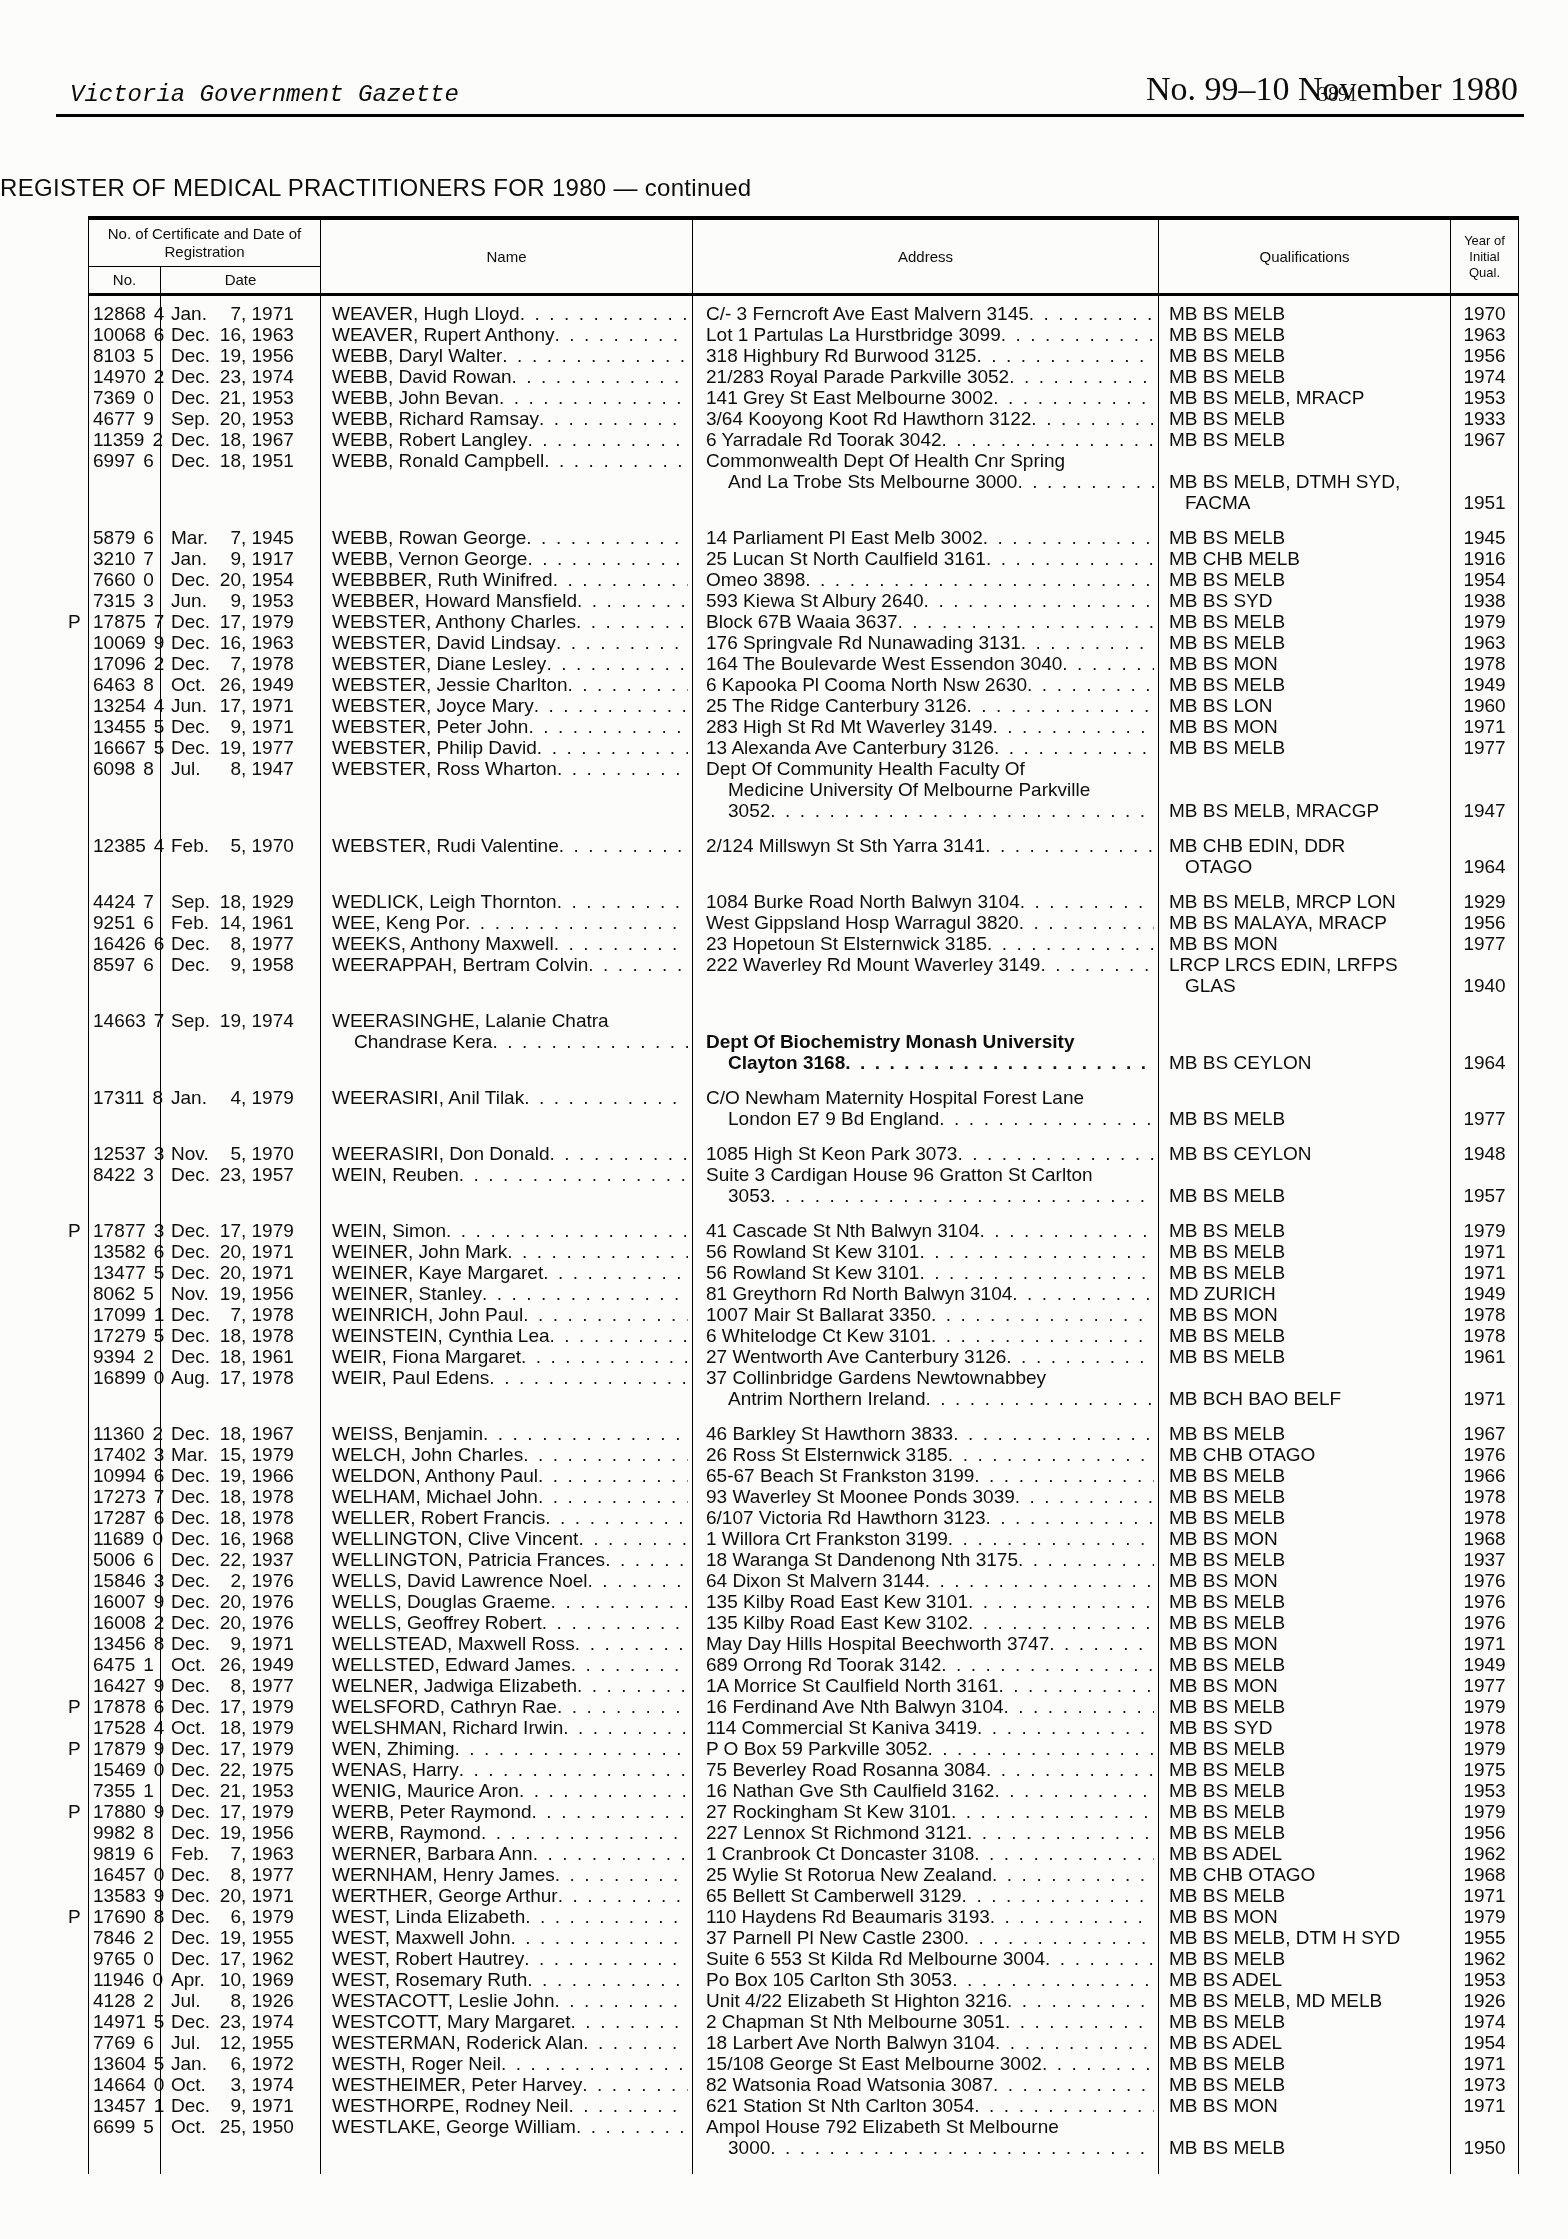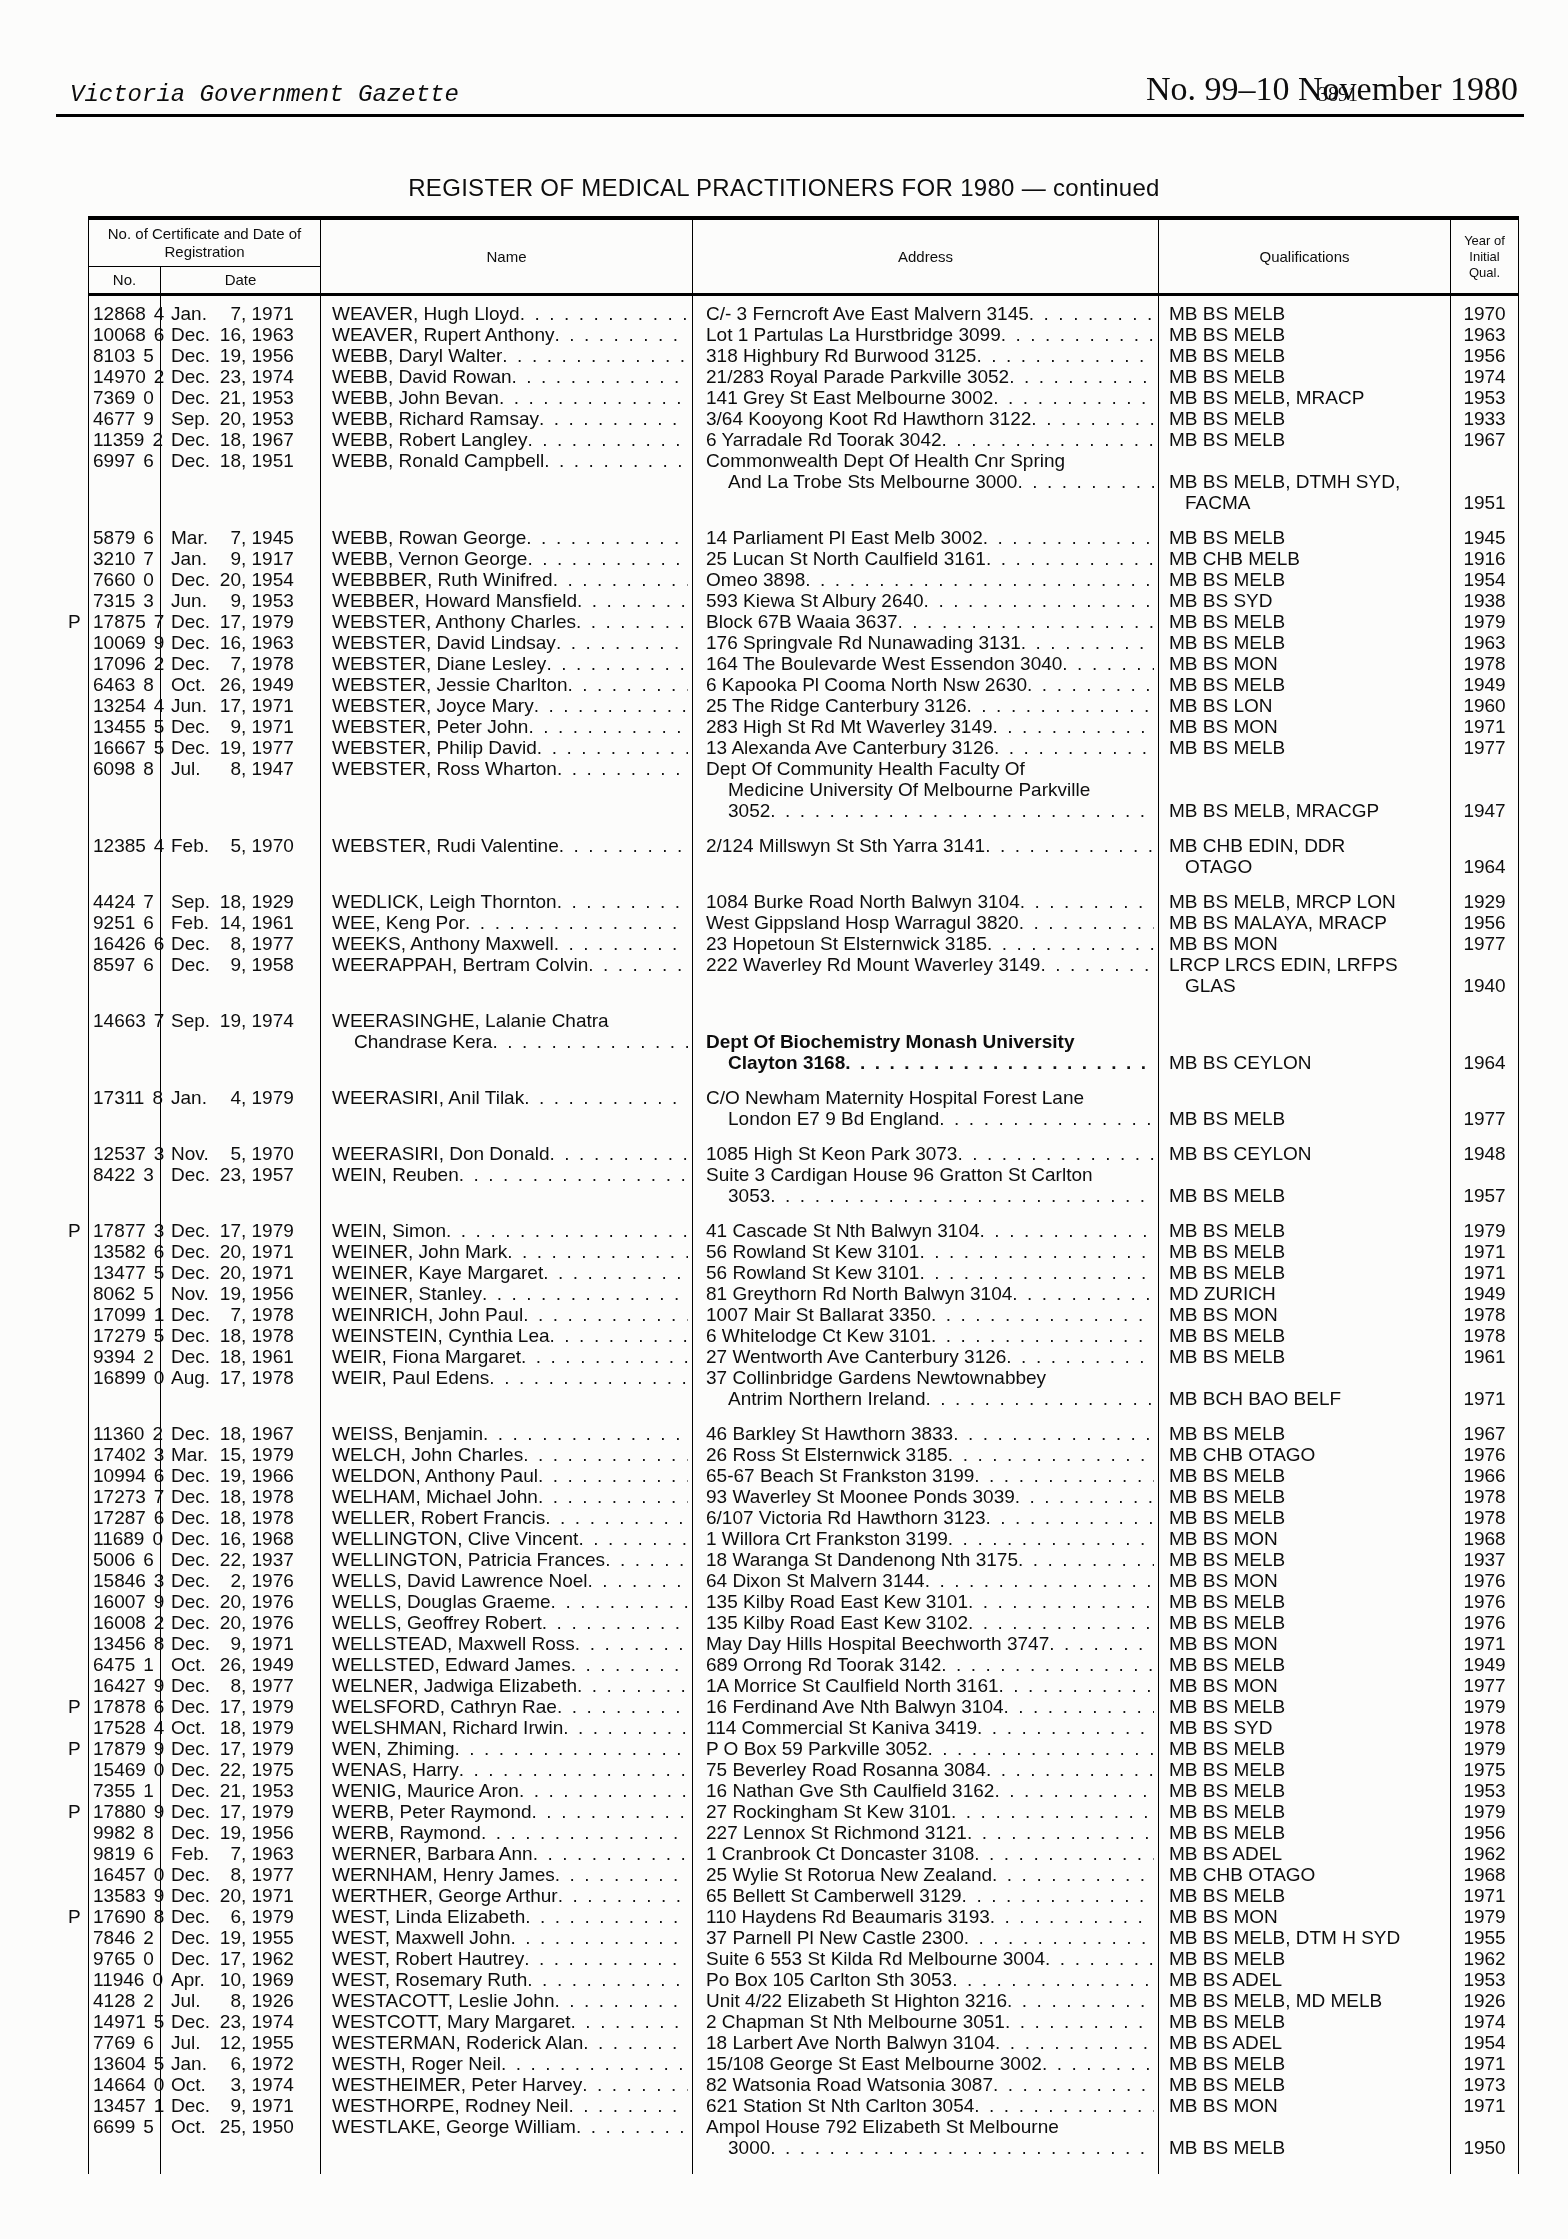--- a/index.html
+++ b/index.html
@@ -20,21 +20,21 @@
     font-family:"Liberation Serif", serif; font-size:20px;
   }
   .mast-right {
     position:absolute; right:0; bottom:0;
     font-family:"Liberation Serif", serif; font-size:34px;
   }
   .mast-rule { position:absolute; top:114px; left:56px; right:44px; height:2.5px; background:#000; }
 
   
   .doc-title {
-    position:absolute; top:174px; left:0; width:100%; text-align:center;
+    position:absolute; top:174px; left:0; width:100%; text-align:left;
     font-size:24px; letter-spacing:.3px; font-weight:normal;
   }
 
   
   .tablewrap { position:absolute; top:216px; left:88px; width:1430px; }
   table.reg { border-collapse:collapse; width:1430px; table-layout:fixed;
     border-top:4px solid #000; border-left:1.5px solid #000; }
   col.c1 { width:72px; }  col.c2 { width:160px; } col.c3 { width:372px; }
   col.c4 { width:466px; } col.c5 { width:292px; } col.c6 { width:68px; }
 

